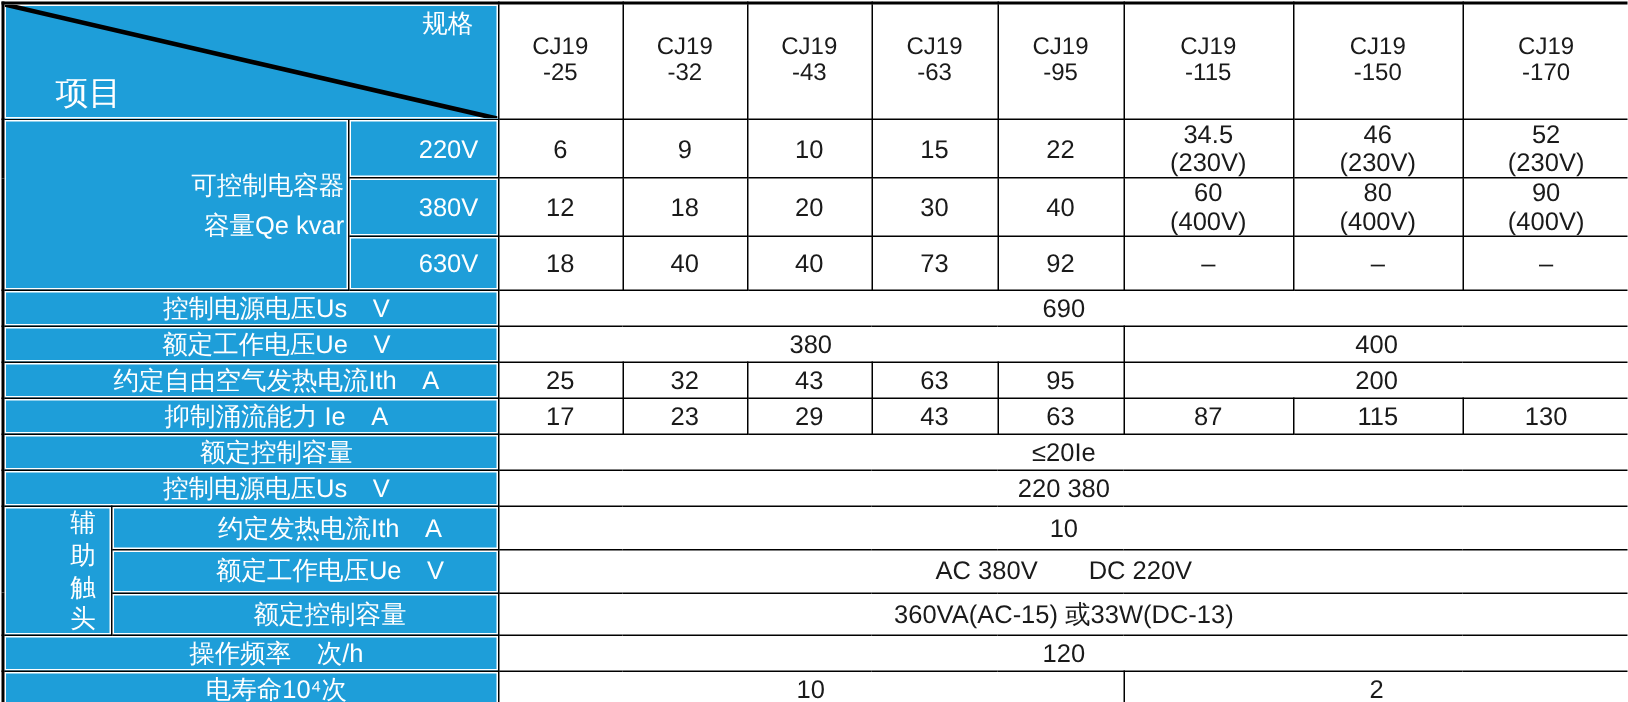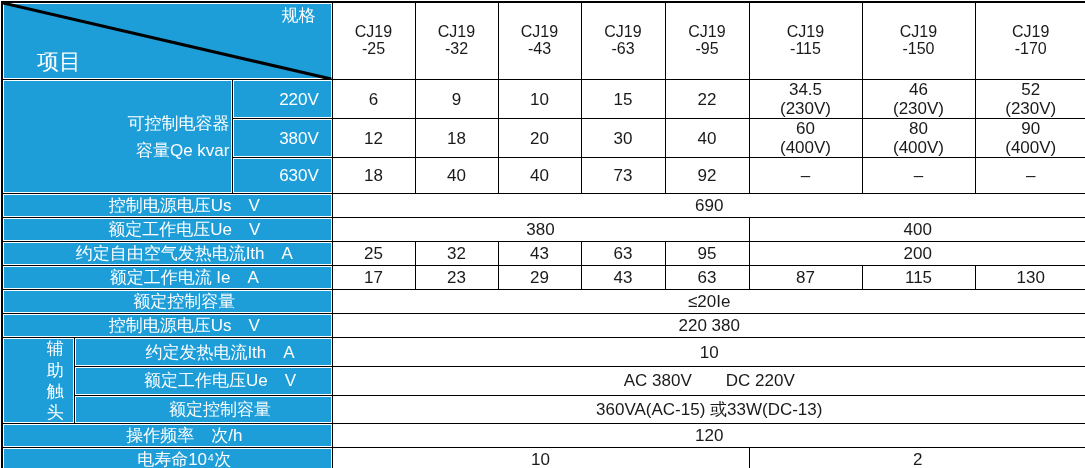--- a/index.html
+++ b/index.html
@@ -150,21 +150,21 @@
     <td class="lbl" colspan="3">约定自由空气发热电流Ith　A</td>
     <td>25</td>
     <td>32</td>
     <td>43</td>
     <td>63</td>
     <td>95</td>
     <td colspan="3">200</td>
   </tr>
 
   <tr class="rh-s">
-    <td class="lbl" colspan="3">额定工作电流 Ie　A</td>
+    <td class="lbl" colspan="3">抑制涌流能力 Ie　A</td>
     <td>17</td>
     <td>23</td>
     <td>29</td>
     <td>43</td>
     <td>63</td>
     <td>87</td>
     <td>115</td>
     <td>130</td>
   </tr>
 

